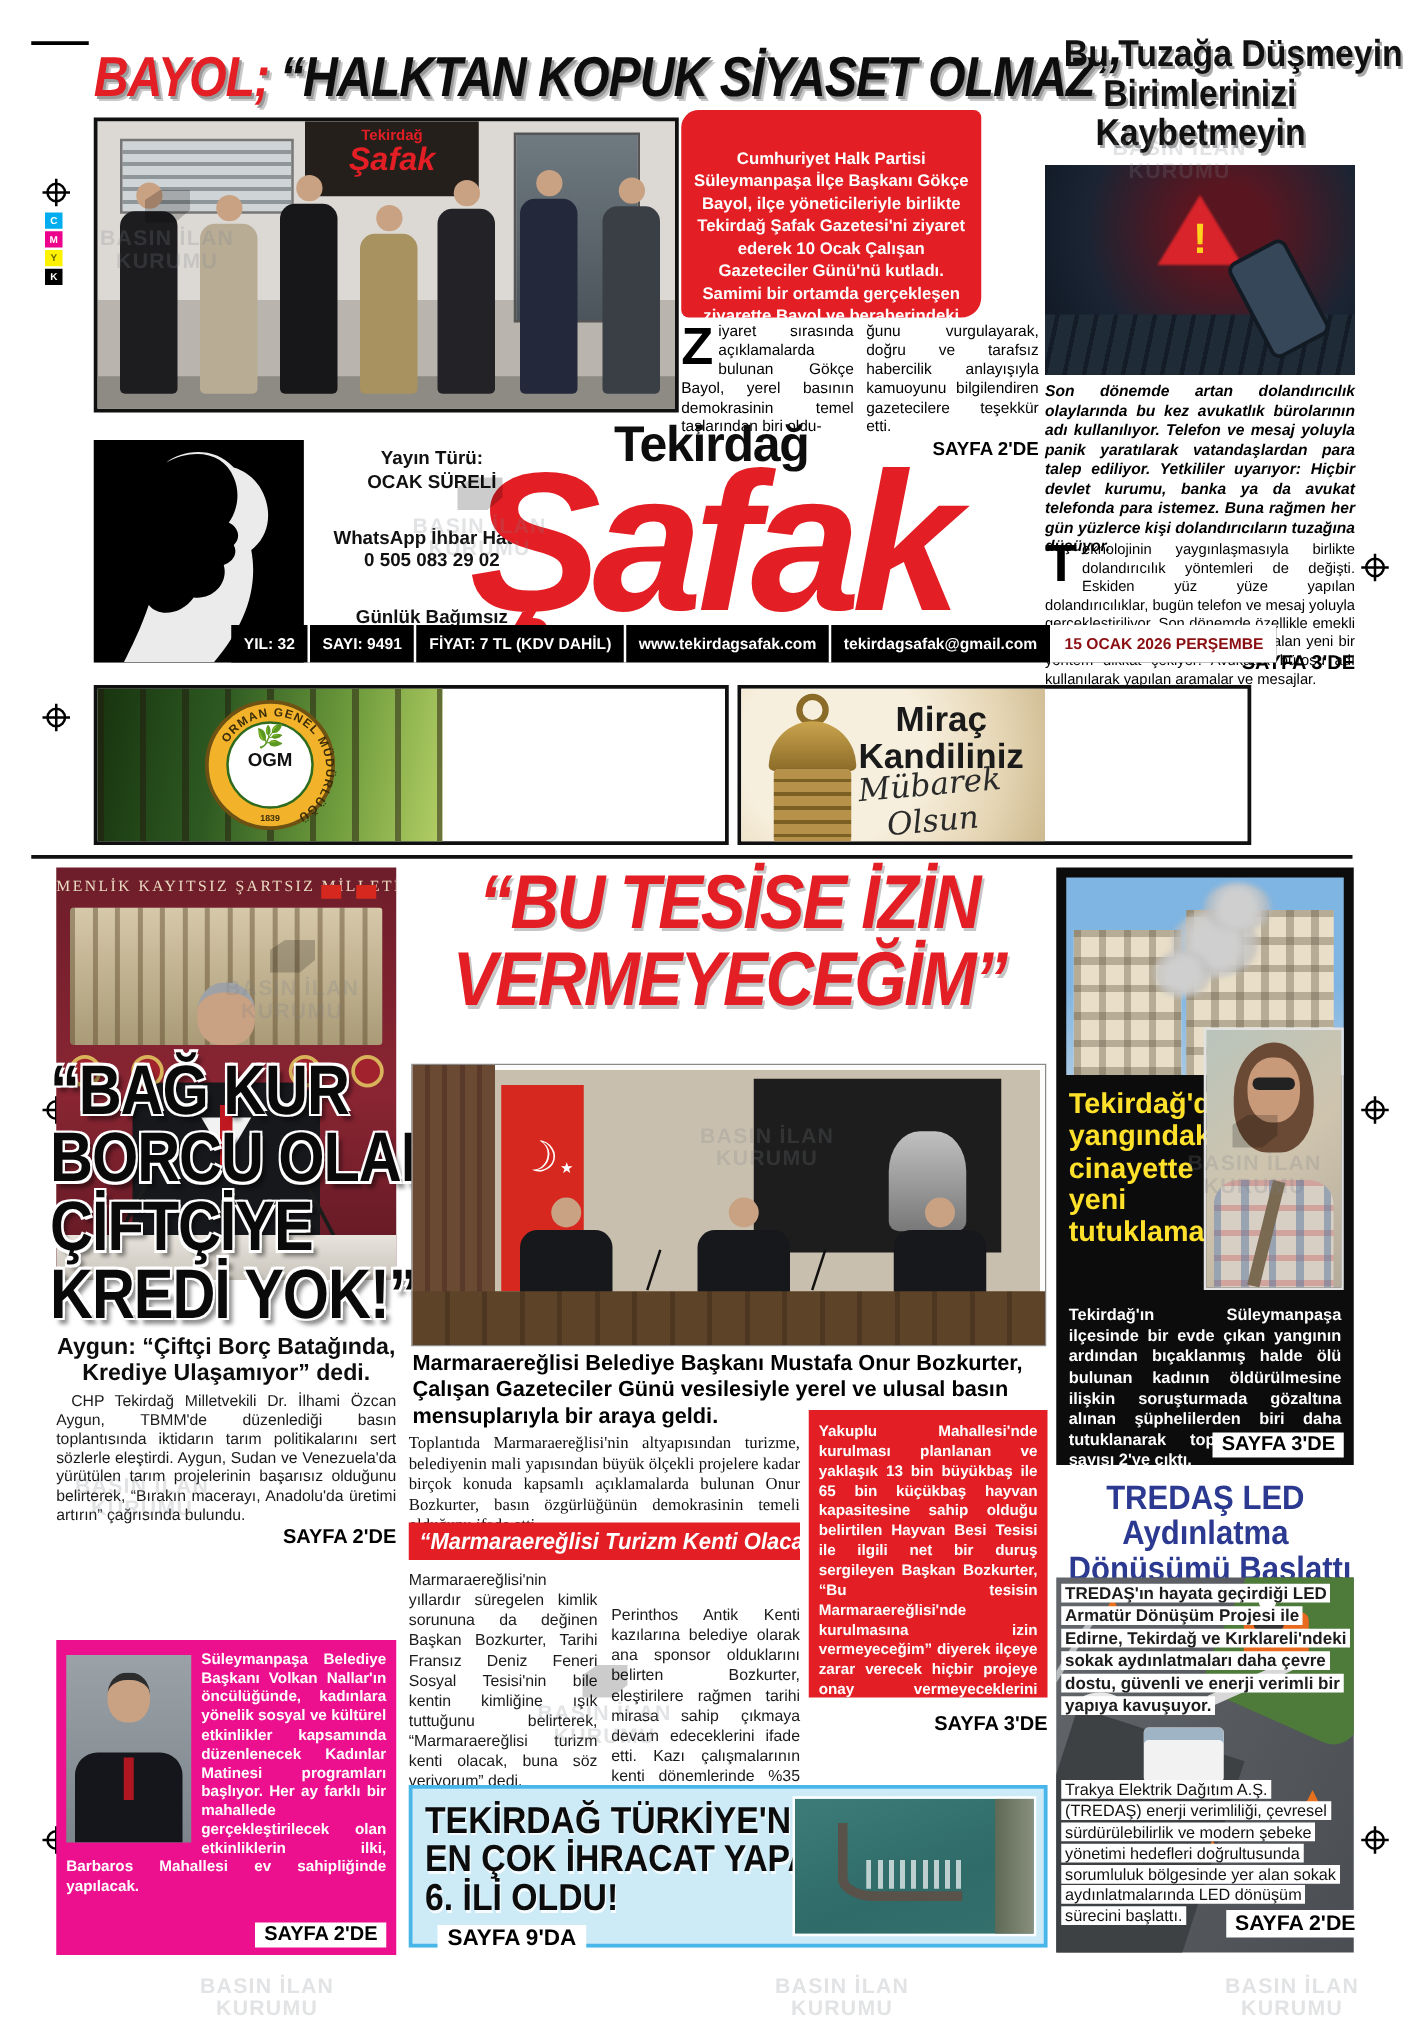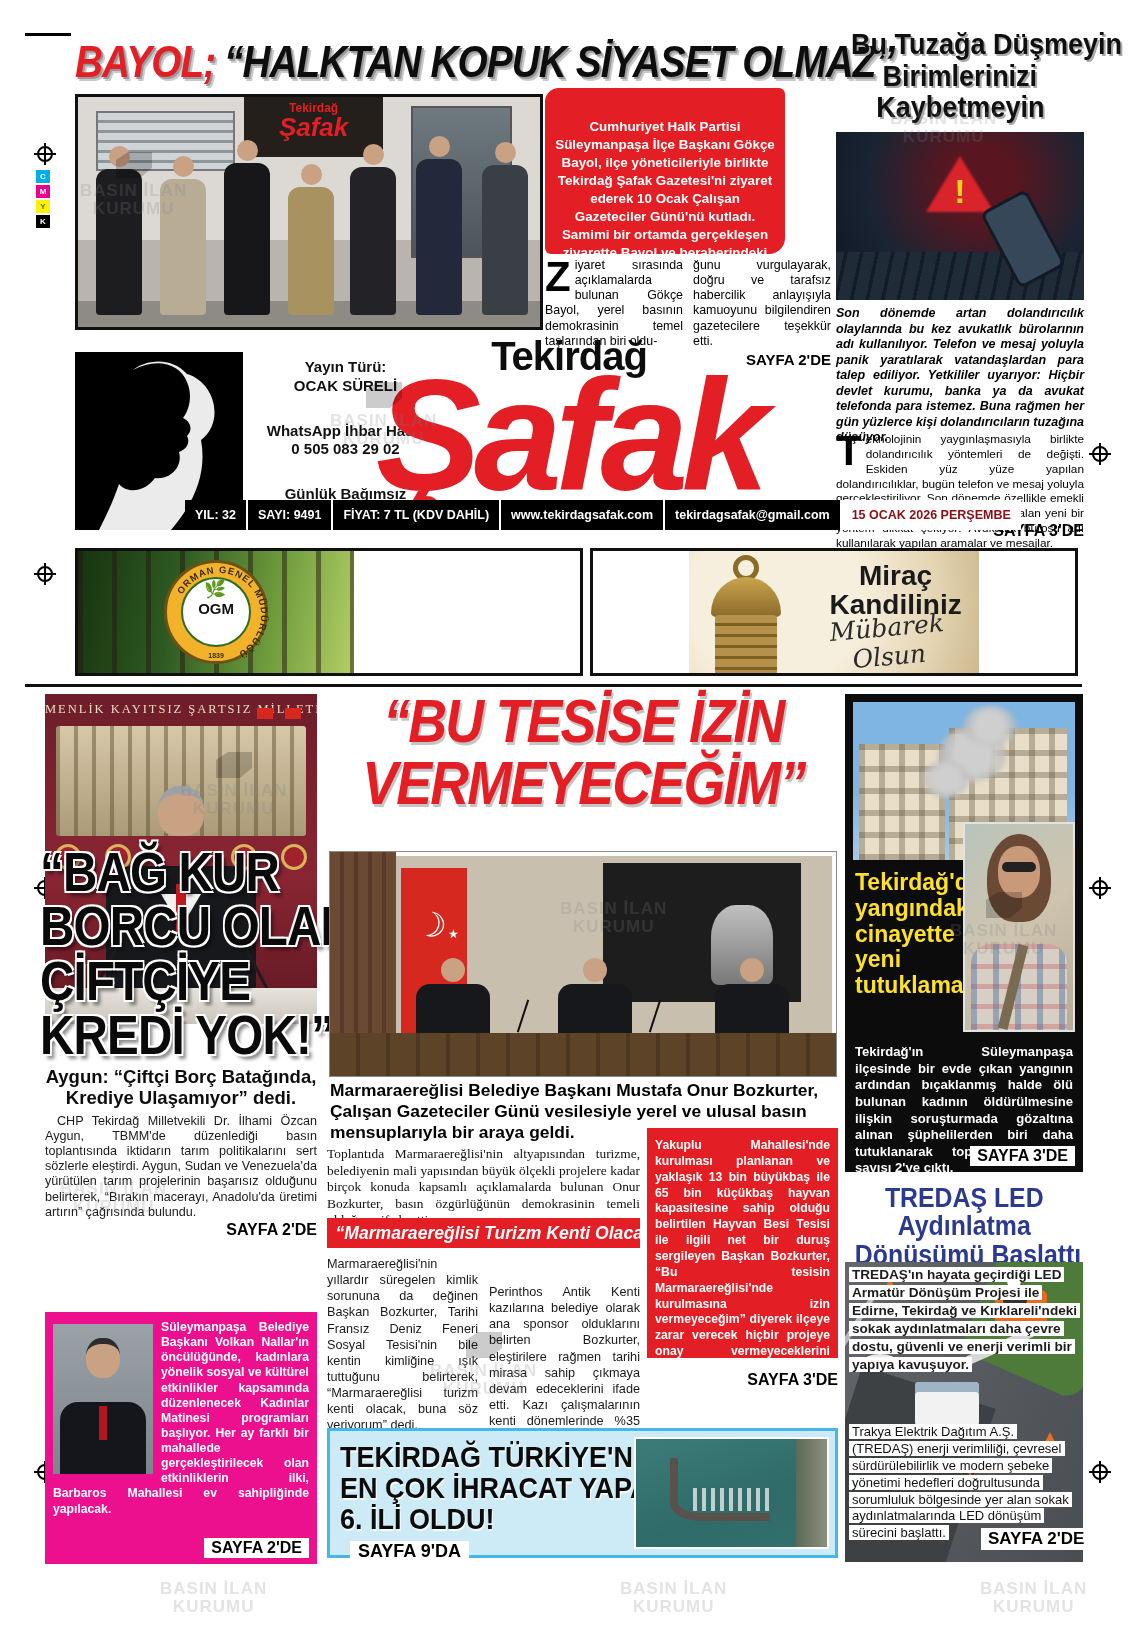--- a/index.html
+++ b/index.html
@@ -74,21 +74,21 @@
   .ogm { position:absolute; left:50%; top:50%; transform:translate(-50%,-50%); width:104px; height:104px; border-radius:50%; background:#f2b32a; border:3px solid #6e5213; }
   .ogm-in { position:absolute; left:14px; top:14px; width:70px; height:70px; border-radius:50%; background:#fff; border:2px solid #2e6b1f; text-align:center; }
   .ogm-in .leaf { font-size:18px; line-height:1.2; color:#2e7d1f; }
   .ogm-in .t { font-weight:800; font-size:15px; color:#111; line-height:1; }
   .ogm-ring { position:absolute; inset:0; width:104px; height:104px; }
   .ogm-ring text { font-size:9.5px; font-weight:bold; fill:#3a2c08; letter-spacing:1px; }
   .ogm-yr { position:absolute; left:50%; bottom:2px; transform:translateX(-50%); font-size:7px; font-weight:bold; color:#3a2c08; }
   .forest-txt { position:relative; flex:1; text-align:center; padding:8px 8px 0 8px; }
   .forest-txt .h { font-weight:800; font-size:21px; line-height:1.1; color:#0d0d0d; }
   .forest-txt .sayfa { position:absolute; left:10px; bottom:6px; }
-  .mirac-box { left:590px; top:548px; width:488px; height:128px; border:3px solid #101010; display:flex; background:#fff;justify-content:center; }
+  .mirac-box { left:590px; top:548px; width:411px; height:128px; border:3px solid #101010; display:flex; background:#fff; }
   .mirac-pic { position:relative; width:60%; background:radial-gradient(circle at 30% 40%, #f7efdd 0 40%, #e4d4b2 75%, #cdb98f 100%); overflow:hidden; }
   .lant-ring { position:absolute; left:44px; top:4px; width:26px; height:26px; border:5px solid #8a6b28; border-radius:50%; }
   .lant-dome { position:absolute; left:22px; top:26px; width:70px; height:40px; background:linear-gradient(#caa44e,#8a6b28); border-radius:50% 50% 8% 8% / 90% 90% 10% 10%; }
   .lant-body { position:absolute; left:26px; top:64px; width:62px; height:60px; background:repeating-linear-gradient(#b5914a 0 8px, #7c5f23 8px 11px); border-radius:4px; }
   .mirac-title { position:absolute; right:8px; top:10px; width:150px; text-align:center; font-weight:800; font-size:28px; line-height:1.05; color:#1a1a1a; }
   .mirac-script { position:absolute; right:-4px; bottom:2px; width:190px; text-align:center; font-family:"DejaVu Serif", serif; font-style:italic; font-size:25px; color:#2a2a2a; transform:rotate(-5deg); }
   .mirac-txt { flex:1; padding:10px 10px 0 10px; font-family:"Liberation Serif", serif; font-size:13px; line-height:1.3; color:#1d1d1d; }
 
   .divider { left:25px; top:684px; width:1057px; height:3px; background:#101010; }
 

